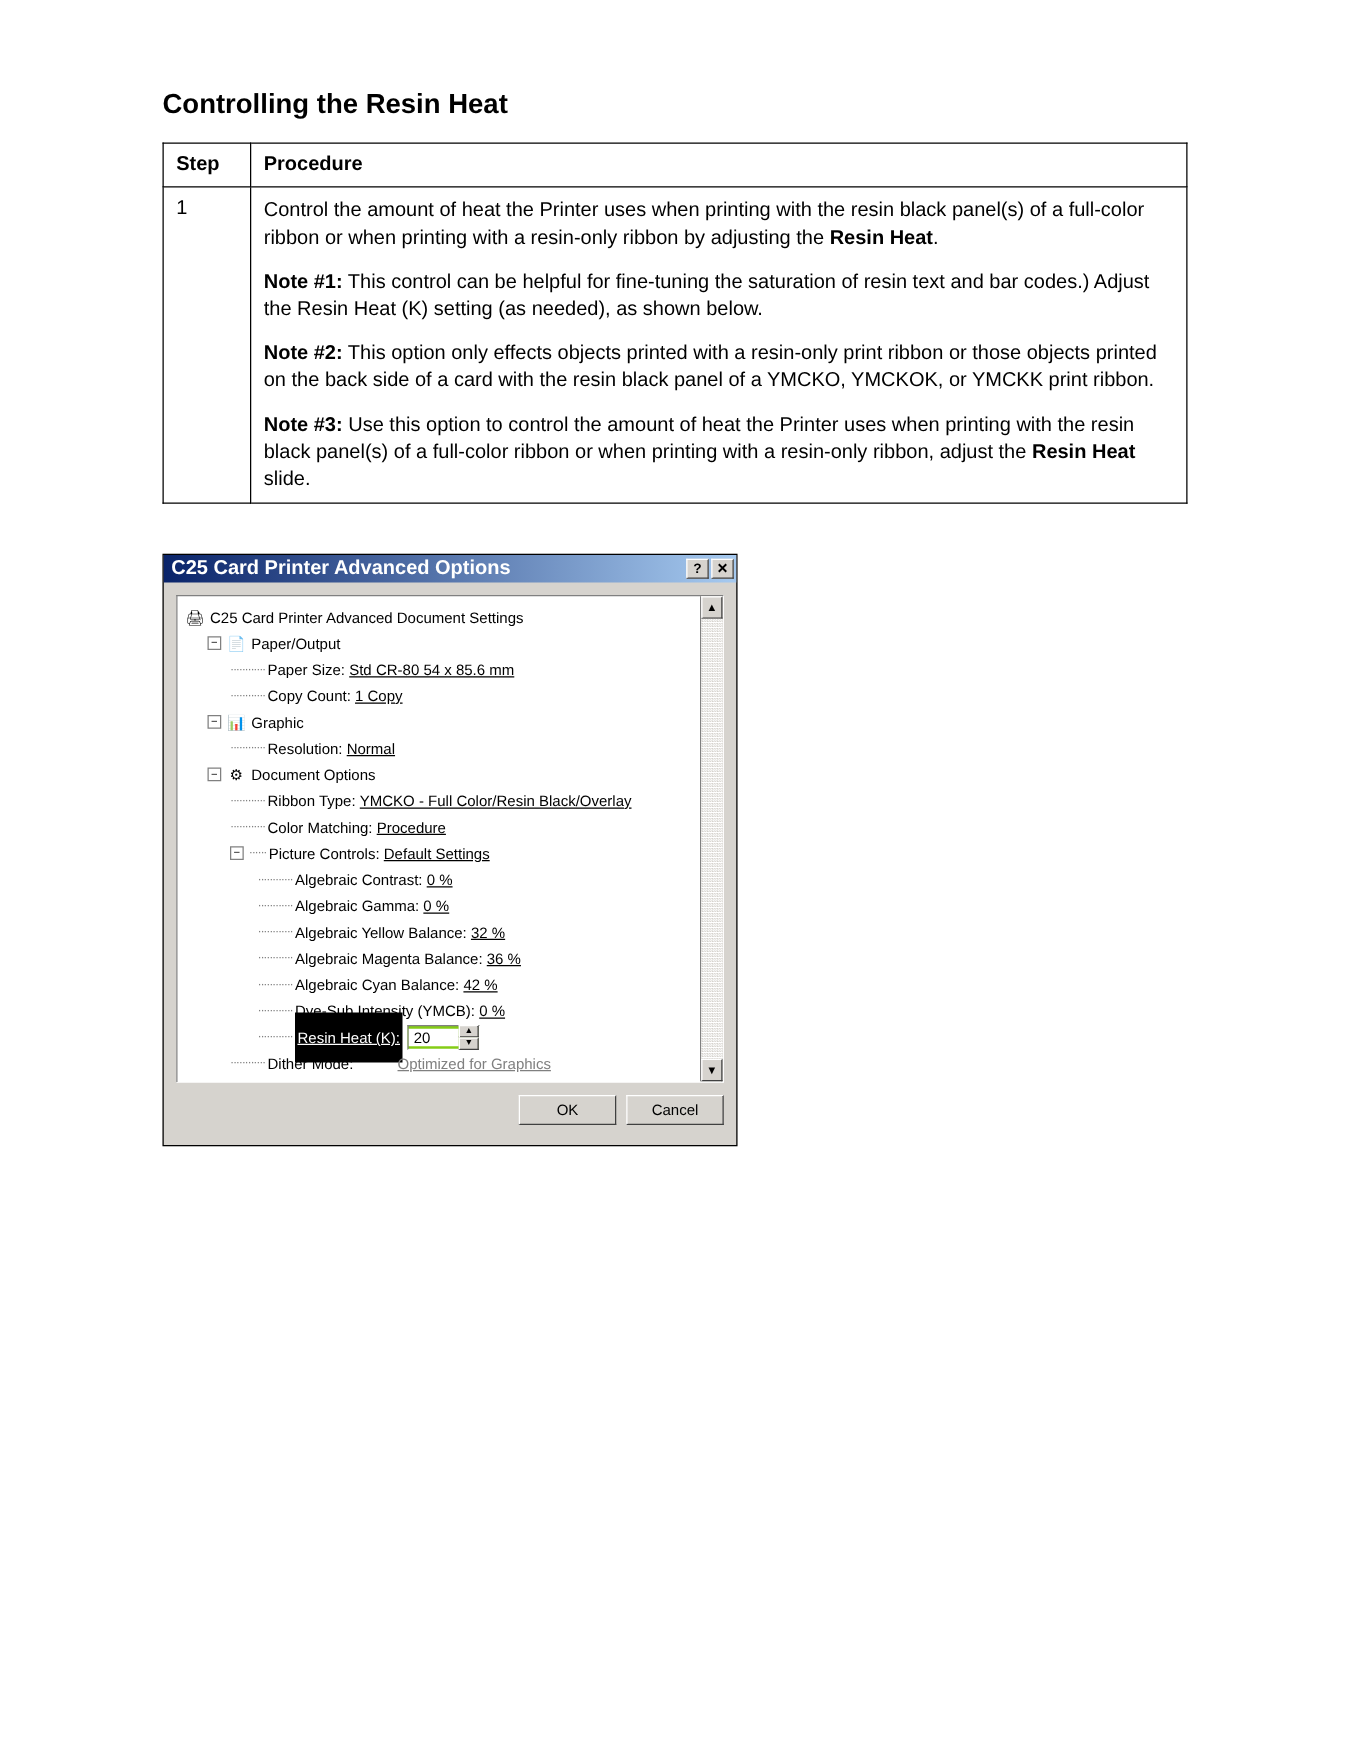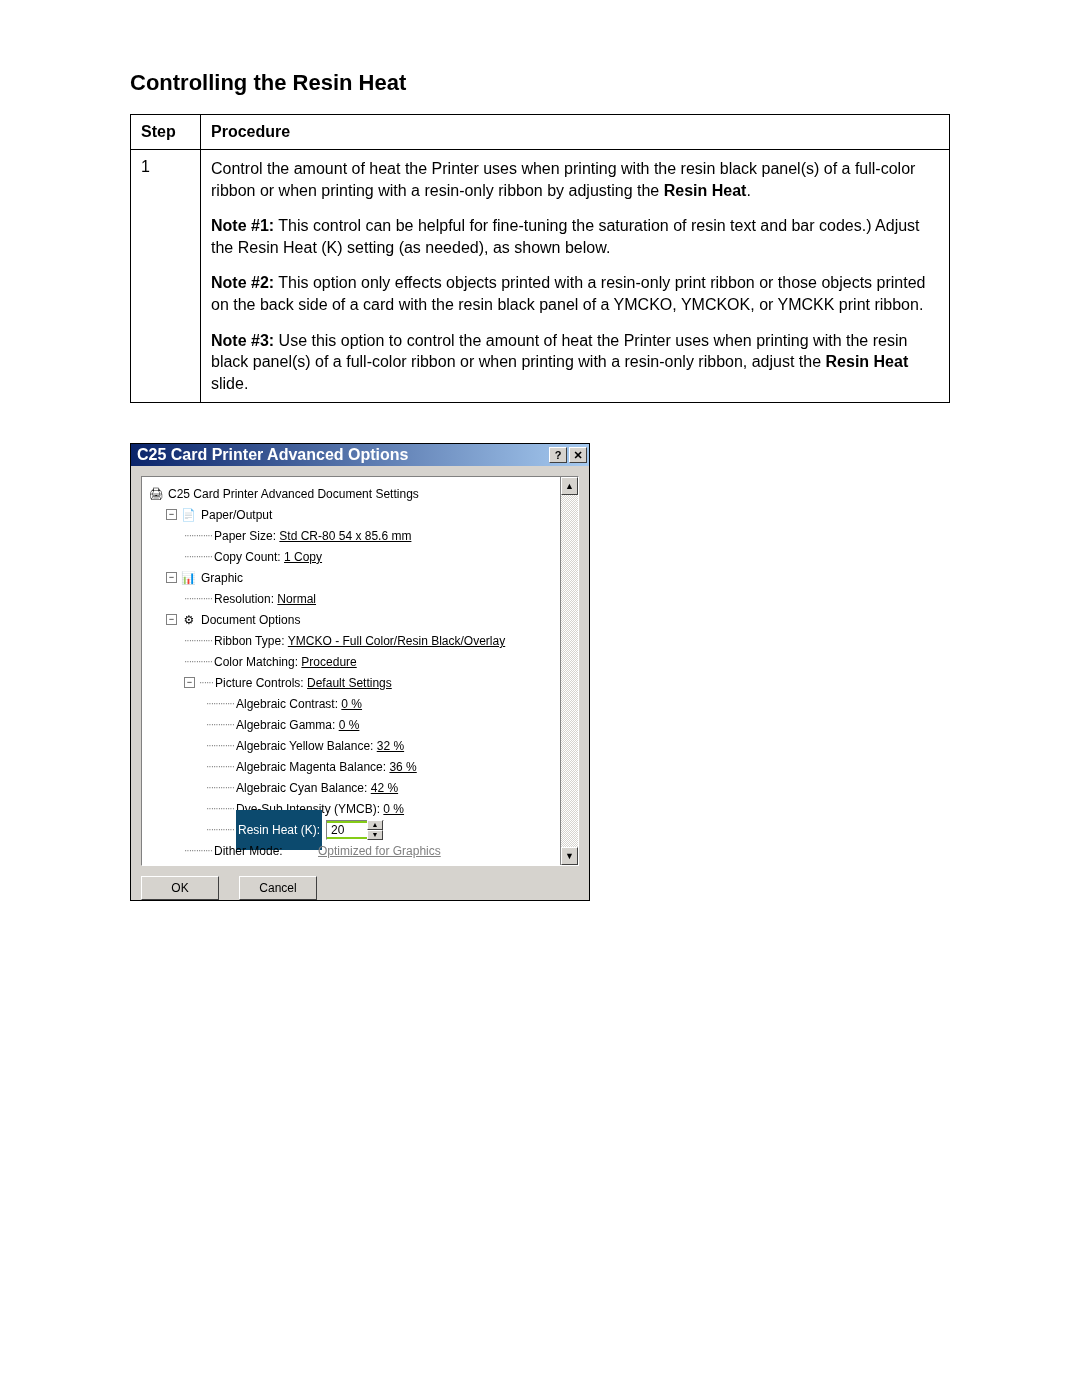--- a/index.html
+++ b/index.html
@@ -136,22 +136,23 @@
   .ico {
     width: 16px; height: 16px;
     display: inline-flex;
     align-items: center; justify-content: center;
     margin-right: 4px;
     font-size: 12px;
   }
   .label { color: #000; }
   .link-val { text-decoration: underline; color: #000; cursor: pointer; }
   .sel {
-    background: #0c4a6e; color: #fff;
+    background: #000000; color: #fff;
     padding: 13px 2px;
+    text-decoration: underline;
   }
   .spinner {
     display: inline-flex;
     align-items: center;
     height: 20px;
     border: 1px solid #808080;
     border-right-color: #fff;
     border-bottom-color: #fff;
     background: #84cc16;
     margin-left: 4px;
@@ -169,22 +170,23 @@
     background: #d6d3ce;
     border: 1px solid #fff;
     border-right-color: #404040;
     border-bottom-color: #404040;
     font-size: 7px; text-align: center; line-height: 8px;
   }
   .disabled { color: #808080; margin-left: 32px; }
 
   .btn-row {
     display: flex;
-    gap: 20px;
-    padding: 0 10px 0 10px;
+    justify-content: flex-end;
+    gap: 8px;
+    padding: 0 10px 16px 10px;
   }
   .win-btn {
     width: 78px; height: 24px;
     background: #d6d3ce;
     border: 1px solid #fff;
     border-right-color: #404040;
     border-bottom-color: #404040;
     font-size: 12px;
     cursor: pointer;
   }

